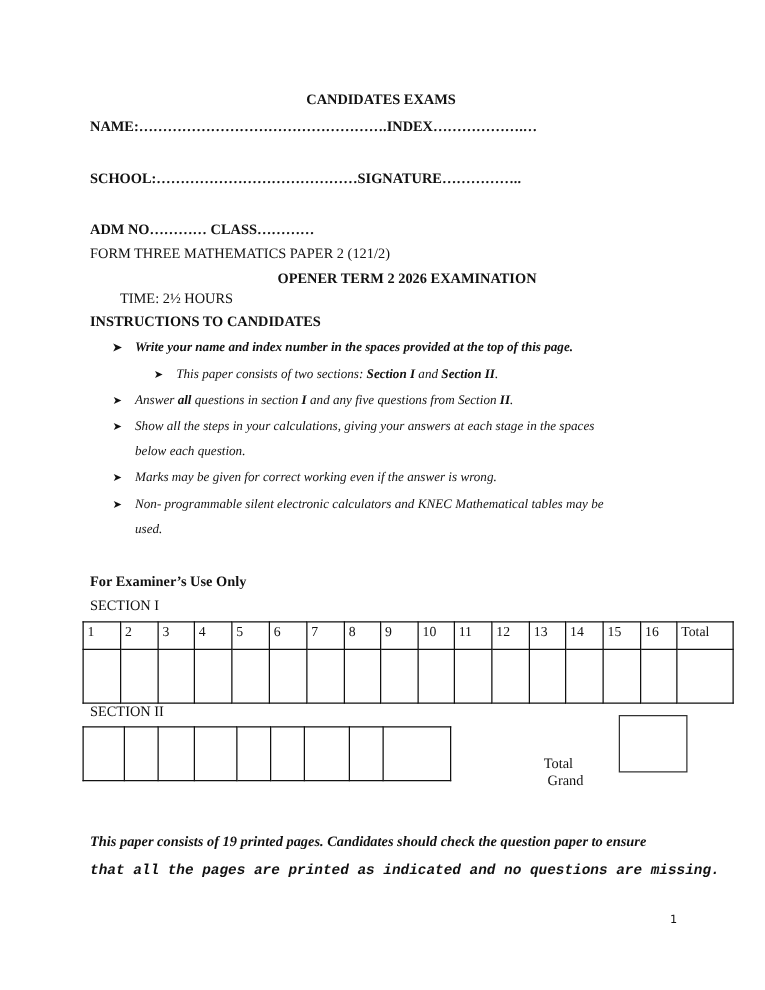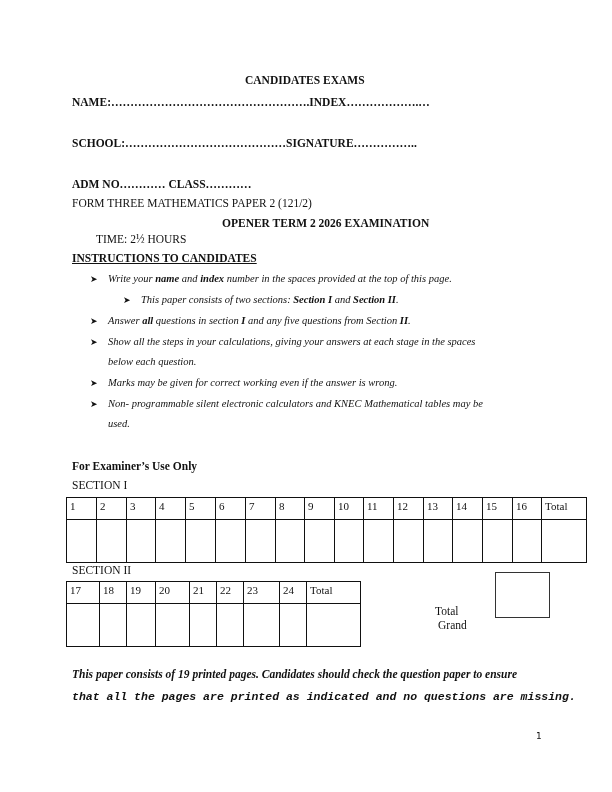--- a/index.html
+++ b/index.html
@@ -2,21 +2,21 @@
 <html><head>
 <meta charset="utf-8">
 <style>
   html, body { margin: 0; padding: 0; background: #ffffff; }
   body { width: 612px; height: 792px; position: relative; overflow: hidden;
          font-family: "Liberation Serif", serif; color: #111; }
   .abs { position: absolute; white-space: nowrap; }
   .b { font-weight: bold; }
   .f11 { font-size: 11.5px; }
   .it { font-style: italic; }
-  .u { text-decoration: underline; }
+  .u { }
   .bullet-row { position: absolute; left: 90px; font-size: 10.5px; font-style: italic; white-space: nowrap; }
   .bullet-row .arrow { display: inline-block; width: 18px; font-style: normal; font-size: 9px; }
   .cont { position: absolute; left: 108px; font-size: 10.5px; font-style: italic; white-space: nowrap; text-align: center; }
   table.grid { position: absolute; border-collapse: collapse; table-layout: fixed; }
   table.grid td { border: 1px solid #111; padding: 0 0 0 3px; font-size: 11px; vertical-align: top; }
   table.grid tr.hdr td { height: 21px; line-height: 17px; }
   table.grid tr.blank td { height: 42px; }
   .grand-box { position: absolute; left: 495px; top: 572px; width: 53px; height: 44px; border: 1px solid #333; }
   .pageno { position: absolute; left: 536px; top: 731px; font-family: "DejaVu Sans", sans-serif; font-size: 9px; }
 </style>
@@ -28,21 +28,21 @@
   <div class="abs b f11" style="left:245px; top:74px;">CANDIDATES EXAMS</div>
   <div class="abs b f11" style="left:72px; top:96px;">NAME:…………………………………………….INDEX……………….…</div>
   <div class="abs b f11" style="left:72px; top:137px;">SCHOOL:……………………………………SIGNATURE……………..</div>
   <div class="abs b f11" style="left:72px; top:178px;">ADM NO………… CLASS…………</div>
   <div class="abs f11" style="left:72px; top:197px;">FORM THREE MATHEMATICS PAPER 2  (121/2)</div>
   <div class="abs b f11" style="left:197px; top:217px;margin-left:25px;">OPENER TERM 2 2026 EXAMINATION</div>
   <div class="abs f11" style="left:72px; top:233px;margin-left:24px;">TIME: 2½ HOURS</div>
   <div class="abs b f11 u" style="left:72px; top:252px;">INSTRUCTIONS TO CANDIDATES</div>
 
   <div>
-    <div class="bullet-row" style="top:273px;">
+    <div class="bullet-row" style="top:273px;font-weight:bold;">
       <span class="arrow">➤</span><span>Write your </span><b>name</b><span> and </span><b>index</b><span> number in the spaces provided at the top of this page.</span>
     </div>
     <div class="bullet-row" style="top:294px;margin-left:33px;">
       <span class="arrow">➤</span><span>This paper consists of two sections: </span><b>Section I</b><span> and </span><b>Section II</b><span>.</span>
     </div>
     <div class="bullet-row" style="top:315px;">
       <span class="arrow">➤</span><span>Answer </span><b>all</b><span> questions in section </span><b>I</b><span> and any five questions from Section </span><b>II</b><span>.</span>
     </div>
     <div class="bullet-row" style="top:336px;">
       <span class="arrow">➤</span><span>Show all the steps in your calculations, giving your answers at each stage in the spaces</span>
@@ -130,31 +130,20 @@
         <col style="width:27px">
         <col style="width:29px">
         <col style="width:34px">
         <col style="width:27px">
         <col style="width:27px">
         <col style="width:36px">
         <col style="width:27px">
         <col style="width:54px">
     </colgroup>
     <tbody>
-        <tr class="hdr">
-      <td>17</td>
-      <td>18</td>
-      <td>19</td>
-      <td>20</td>
-      <td>21</td>
-      <td>22</td>
-      <td>23</td>
-      <td>24</td>
-      <td>Total</td>
-    </tr>
     <tr class="blank">
       <td></td>
           <td></td>
           <td></td>
           <td></td>
           <td></td>
           <td></td>
           <td></td>
           <td></td>
           <td></td>

